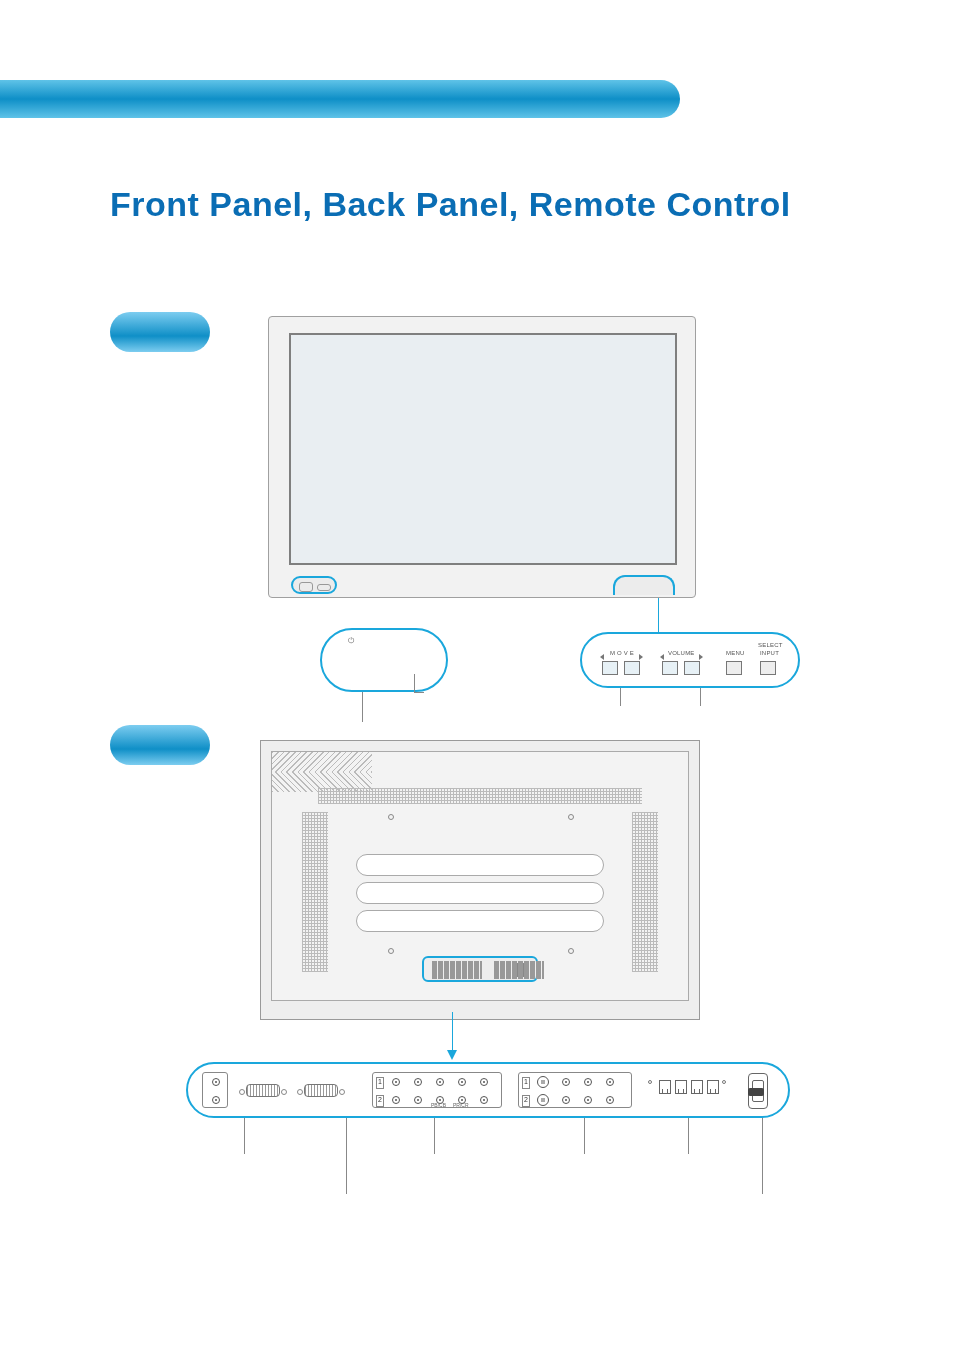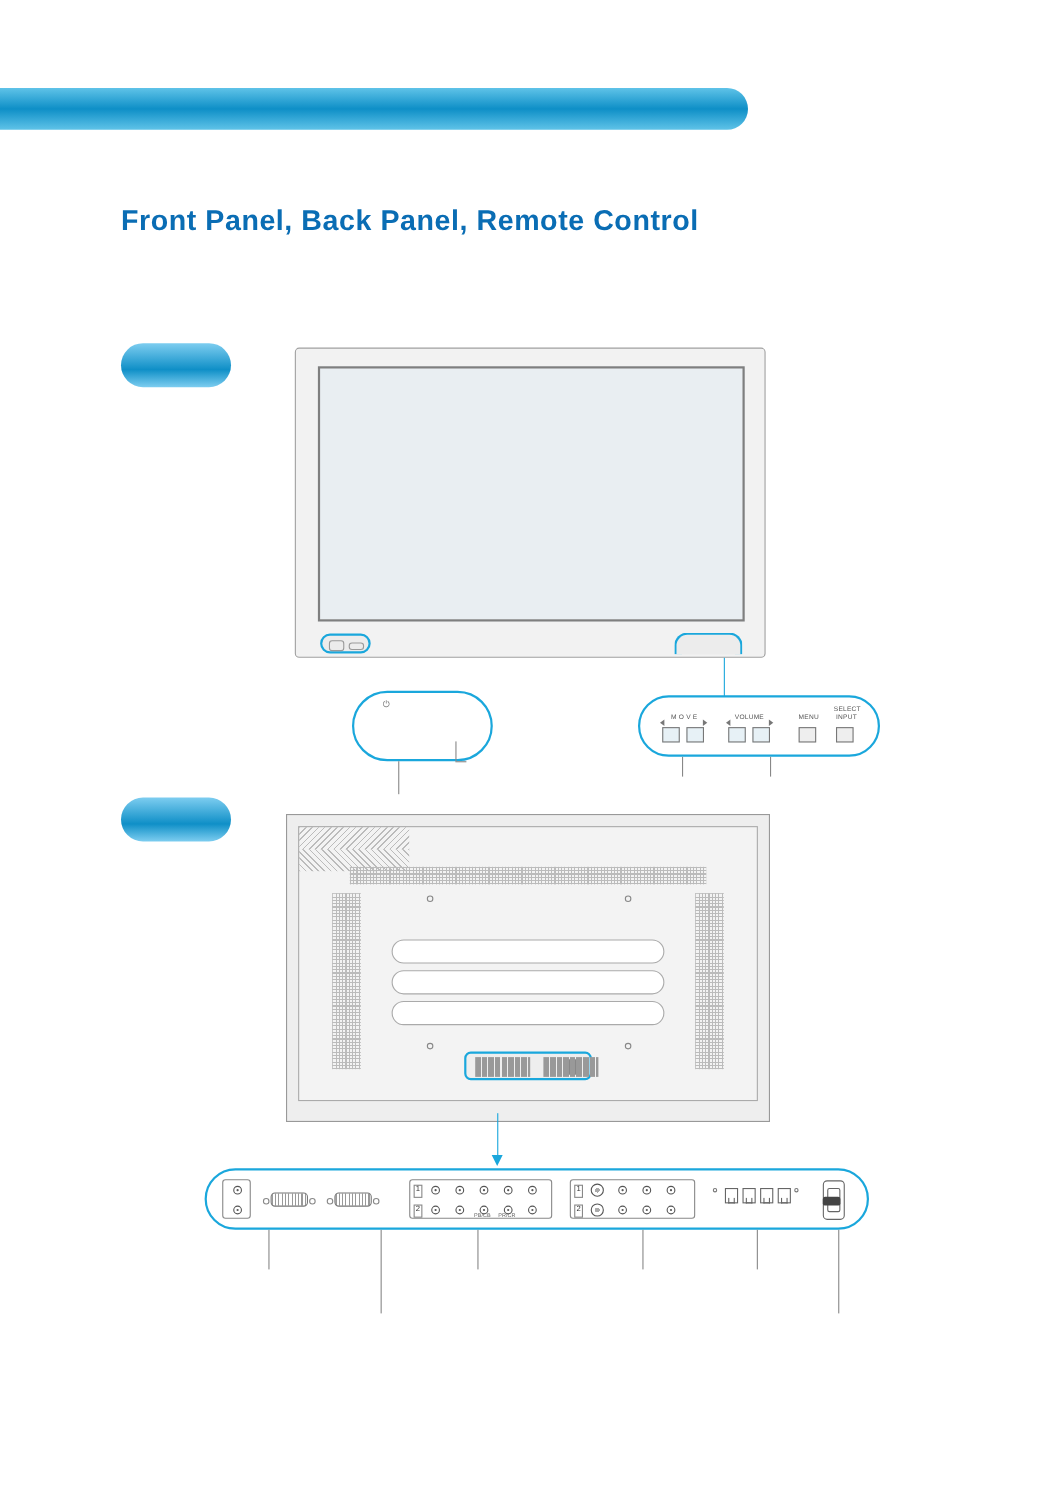--- a/index.html
+++ b/index.html
@@ -17,21 +17,21 @@
     left: 0;
     width: 680px;
     height: 38px;
     background: linear-gradient(to bottom, #5fc3e8 0%, #0e8fc7 50%, #5fc3e8 100%);
     border-radius: 0 20px 20px 0;
   }
   .title {
     position: absolute;
     top: 185px;
     left: 110px;
-    font-size: 26px;
+    font-size: 34px;
     font-weight: 900;
     color: #0a6db4;
     letter-spacing: 0.5px;
     font-family: "Arial Black", Arial, sans-serif;
   }
   .pill {
     position: absolute;
     width: 100px;
     height: 40px;
     background: linear-gradient(to bottom, #7dcdf0 0%, #0f8fc7 60%, #7dcdf0 100%);

